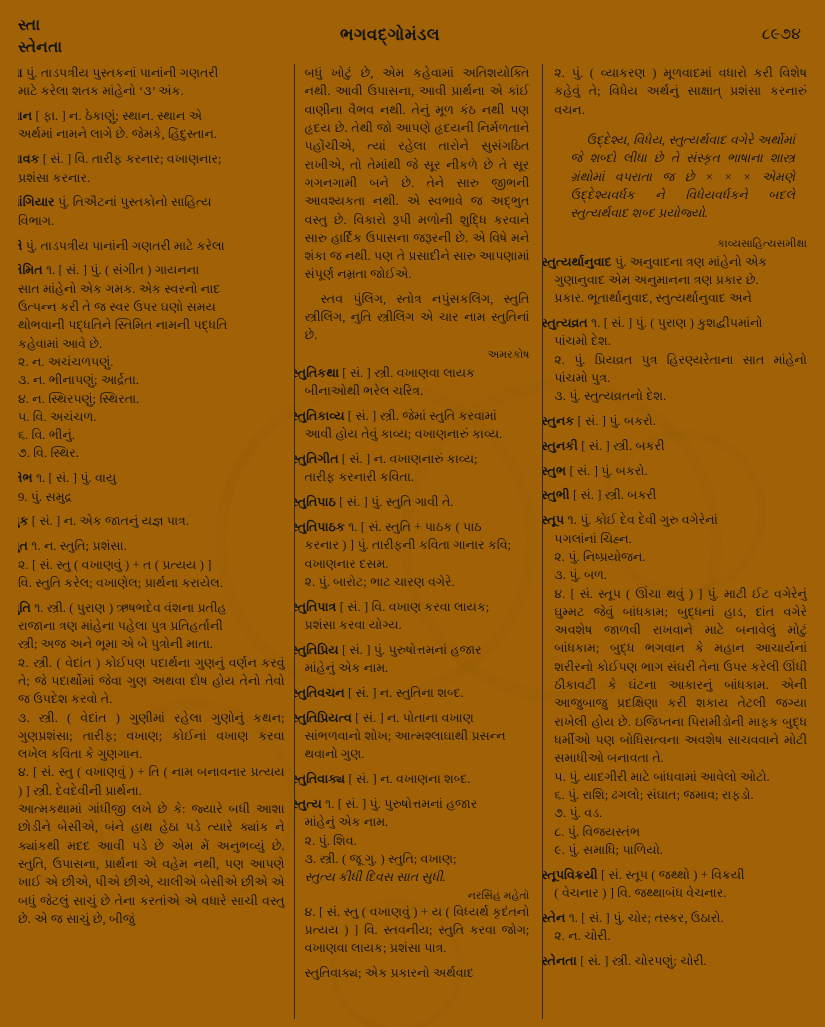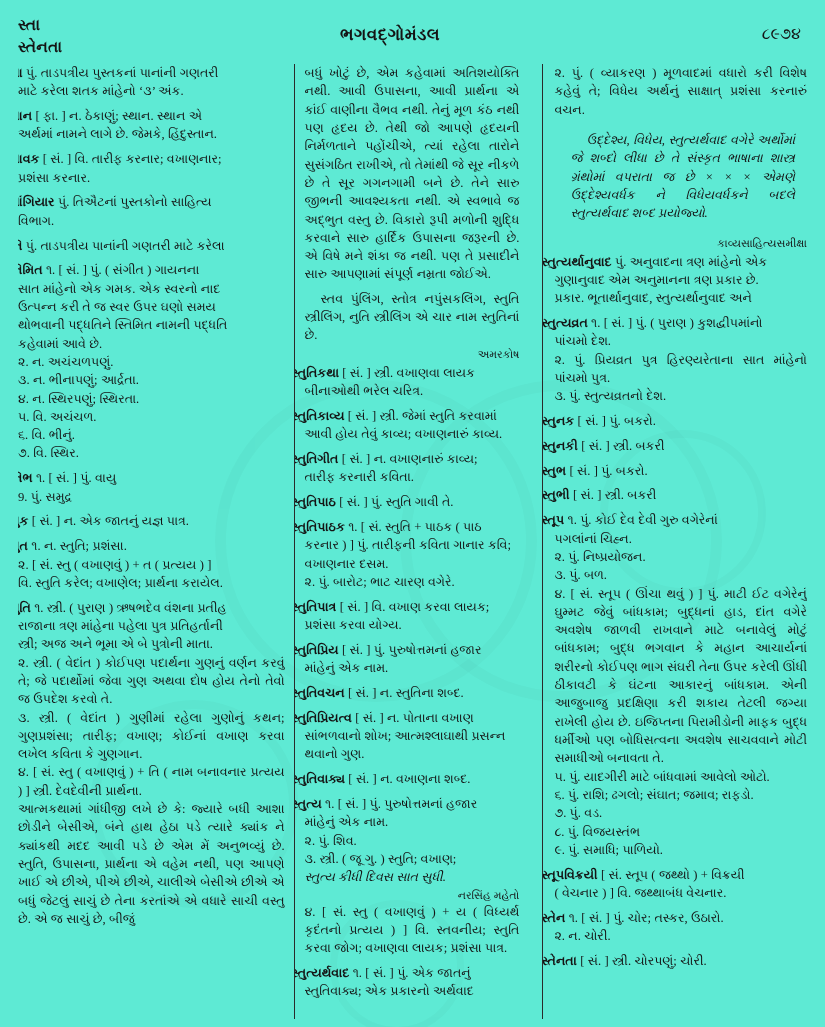--- a/index.html
+++ b/index.html
@@ -7,21 +7,21 @@
     width:825px;height:1027px;
     font-family:"Liberation Serif","DejaVu Serif",serif;
     color:#141414;
     position:relative;overflow:hidden;
   }
   .page{
     position:relative;
     width:825px;height:1027px;
     box-sizing:border-box;
     padding:14px 18px 8px 18px;
-    background:#5eead4;
+    background:#a16207;
   }
   
   .watermark{
     position:absolute;left:0;top:0;width:825px;height:1027px;
     pointer-events:none;z-index:0;opacity:.5;
   }
   .wm-ring{
     position:absolute;border-radius:50%;
     border:11px solid rgba(0,0,0,0.045);
   }
@@ -53,21 +53,21 @@
   .col{
     box-sizing:border-box;
     font-size:12.6px;
     line-height:1.455;
     text-align:justify;
     text-justify:inter-word;
     word-spacing:.2px;
     overflow:hidden;
   }
   .col1{width:278px;padding-right:9px;border-right:1px solid #2a2a2a;}
-  .col2{width:250px;padding-left:10px;padding-right:23px;border-right:1px solid #2a2a2a;}
+  .col2{width:250px;padding-left:10px;padding-right:13px;border-right:1px solid #2a2a2a;}
   .col3{width:265px;padding-left:11px;}
 
   .entry{margin:0 0 6.5px 0;padding:0;text-indent:0;}
   .entry p{margin:0;padding:0;}
   .hang{padding-left:13px;text-indent:-13px;}
   .sub{padding-left:13px;text-indent:0;}
   .hw{font-weight:bold;}
   .quote{
     font-style:italic;
     padding-left:13px;
@@ -236,21 +236,20 @@
         <p class="hang"><span class="hw">સ્તુત્ય</span> <span>૧. [ સં. ] પું. પુરુષોત્તમનાં હજાર</span></p>
         <p class="sub">માંહેનું એક નામ.</p>
         <p class="sub">૨. પું. શિવ.</p>
         <p class="sub">૩. સ્ત્રી. ( જૂ ગુ. ) સ્તુતિ; વખાણ;</p>
         <p class="quote">સ્તુત્ય કીધી દિવસ સાત સુધી.</p>
         <p class="cite">નરસિંહ મહેતો</p>
         <p class="sub">૪. [ સં. સ્તુ ( વખાણવું ) + ય ( વિધ્યર્થ કૃદંતનો પ્રત્યય ) ] વિ. સ્તવનીય; સ્તુતિ કરવા જોગ; વખાણવા લાયક; પ્રશંસા પાત્ર.</p>
       </div>
 
       <div class="entry">
-        <p class="hang"><span class="hw">સ્તુત્યર્થવાદ</span> <span>૧. [ સં. ] પું. એક જાતનું</span></p>
         <p class="sub">સ્તુતિવાક્ય; એક પ્રકારનો અર્થવાદ</p>
       </div>
 
     </div>
 
     <div class="col col3">
 
       <p style="margin:0 0 3px 0;">૨. પું. ( વ્યાકરણ ) મૂળવાદમાં વધારો કરી વિશેષ કહેવું તે; વિધેય અર્થનું સાક્ષાત્ પ્રશંસા કરનારું વચન.</p>
       <p class="blockquote indent-para" style="margin:12px;">ઉદ્દેશ્ય, વિધેય, સ્તુત્યર્થવાદ વગેરે અર્થોમાં જે શબ્દો લીધા છે તે સંસ્કૃત ભાષાના શાસ્ત્ર ગ્રંથોમાં વપરાતા જ છે × × × એમણે ઉદ્દેશ્યવર્ધક ને વિધેયવર્ધકને બદલે સ્તુત્યર્થવાદ શબ્દ પ્રયોજ્યો.</p>
       <p class="cite">કાવ્યસાહિત્યસમીક્ષા</p>

